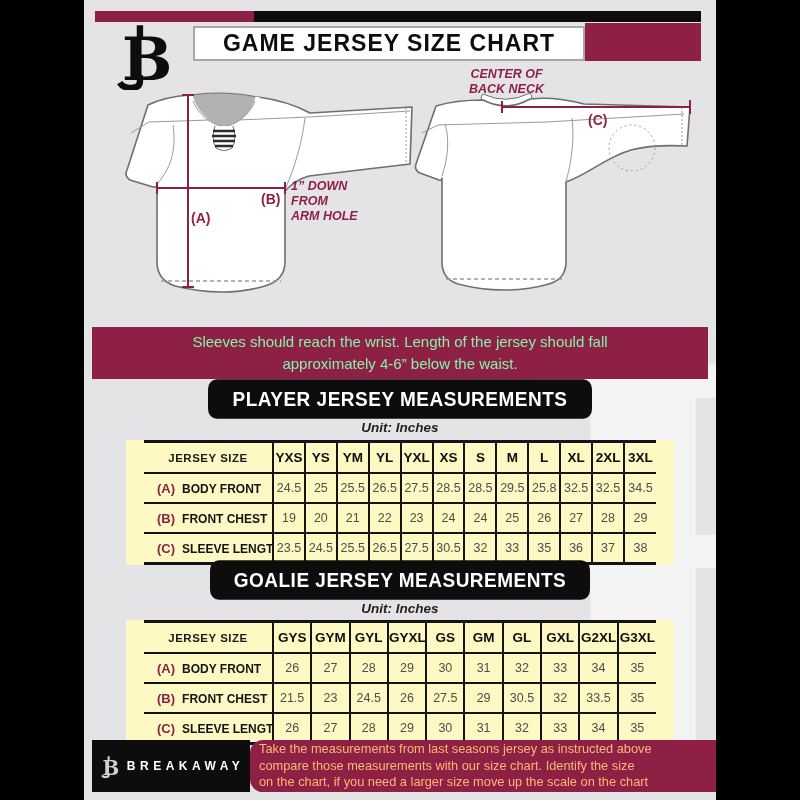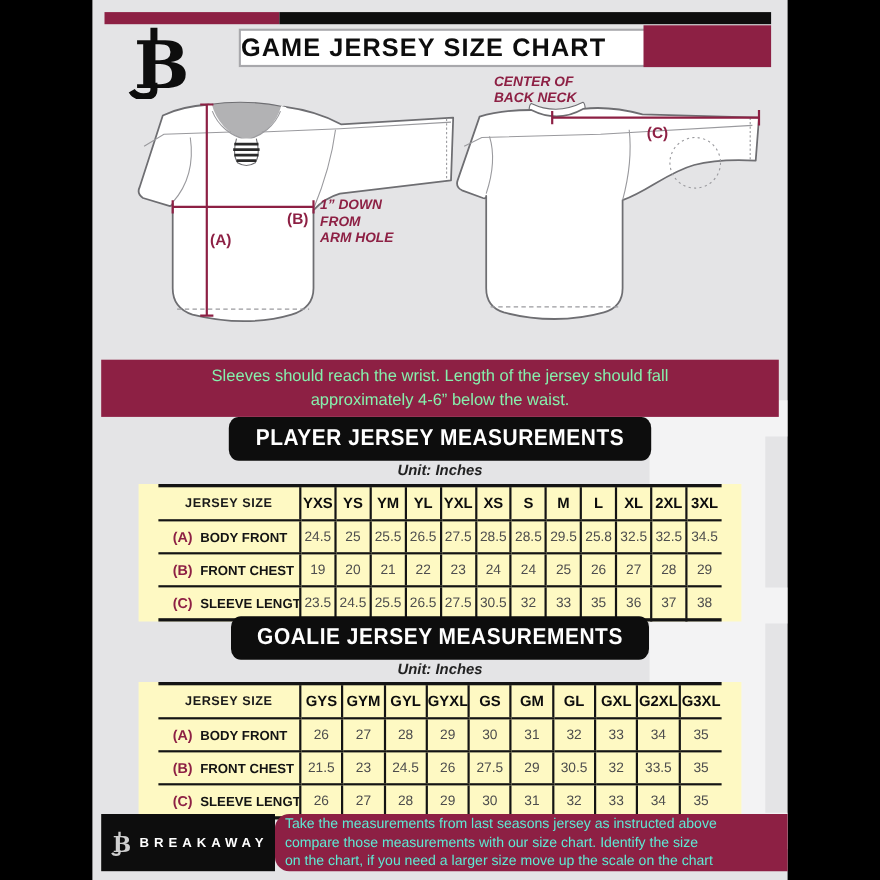--- a/index.html
+++ b/index.html
@@ -17,31 +17,31 @@
     color:rgba(255,255,255,0.55);pointer-events:none;
   }
   .z{position:absolute;z-index:2;}
   
   .topbar-m{left:11px;top:11px;width:159px;height:11px;background:#8d2044;}
   .topbar-b{left:170px;top:11px;width:447px;height:11px;background:#0d0d0d;}
   .brand-logo{left:24px;top:22px;}
   .title-box{
     left:109px;top:26px;width:392px;height:35px;background:#fff;
     border:2px solid #a8a8ac;box-sizing:border-box;
-    display:flex;align-items:center;justify-content:flex-start;
-    font-size:23px;font-weight:bold;letter-spacing:1px;color:#0d0d0d;white-space:nowrap;margin-left:24px;
+    display:flex;align-items:center;justify-content:center;
+    font-size:23px;font-weight:bold;letter-spacing:1px;color:#0d0d0d;white-space:nowrap;
   }
   .title-accent{left:501px;top:23px;width:116px;height:38px;background:#8d2044;}
   
   .diagram{left:0;top:60px;width:632px;height:270px;}
   .diagram svg{position:absolute;left:0;top:0;}
   .mlabel{position:absolute;color:#8d2044;z-index:3;}
   .mkey{font-weight:bold;font-size:14px;}
   .mdesc{font-style:italic;font-weight:bold;font-size:12.5px;line-height:1.2;white-space:pre-line;}
-  .tcenter{text-align:left;}
+  .tcenter{text-align:center;}
   
   .banner{
     left:8px;top:327px;width:616px;height:52px;background:#8d2044;color:#86efac;
     display:flex;align-items:center;justify-content:center;text-align:center;
     font-size:15px;line-height:1.5;white-space:pre-line;
   }
   
   .section-title{left:0;width:100%;display:flex;justify-content:center;}
   .section-title .box{
     background:#0d0d0d;color:#fff;border-radius:9px;height:36px;line-height:36px;
@@ -67,21 +67,21 @@
   .tbl th.size-col{font-size:13.5px;color:#0d0d0d;}
   .tbl td.val{font-size:12.5px;color:#4d4d4d;}
   .tbl .key{color:#8d2044;font-size:13px;font-weight:bold;margin-right:7px;}
   
   .footer-black{
     left:8px;top:740px;width:158px;height:52px;background:#0d0d0d;
     display:flex;align-items:center;justify-content:center;gap:7px;
   }
   .footer-brand{color:#fff;font-size:12px;font-weight:bold;letter-spacing:4.5px;}
   .footer-maroon{
-    left:166px;top:740px;width:548px;height:52px;background:#8d2044;color:#5eead4;
+    left:166px;top:740px;width:548px;height:52px;background:#8d2044;color:#fdba74;
     font-size:12.8px;line-height:1.32;display:flex;align-items:center;
     box-sizing:border-box;padding-left:9px;white-space:pre-line;border-radius:13px;
   }
 </style>
 </head>
 <body>
 
 <div class="page">
 
   <div class="watermark">B</div>

